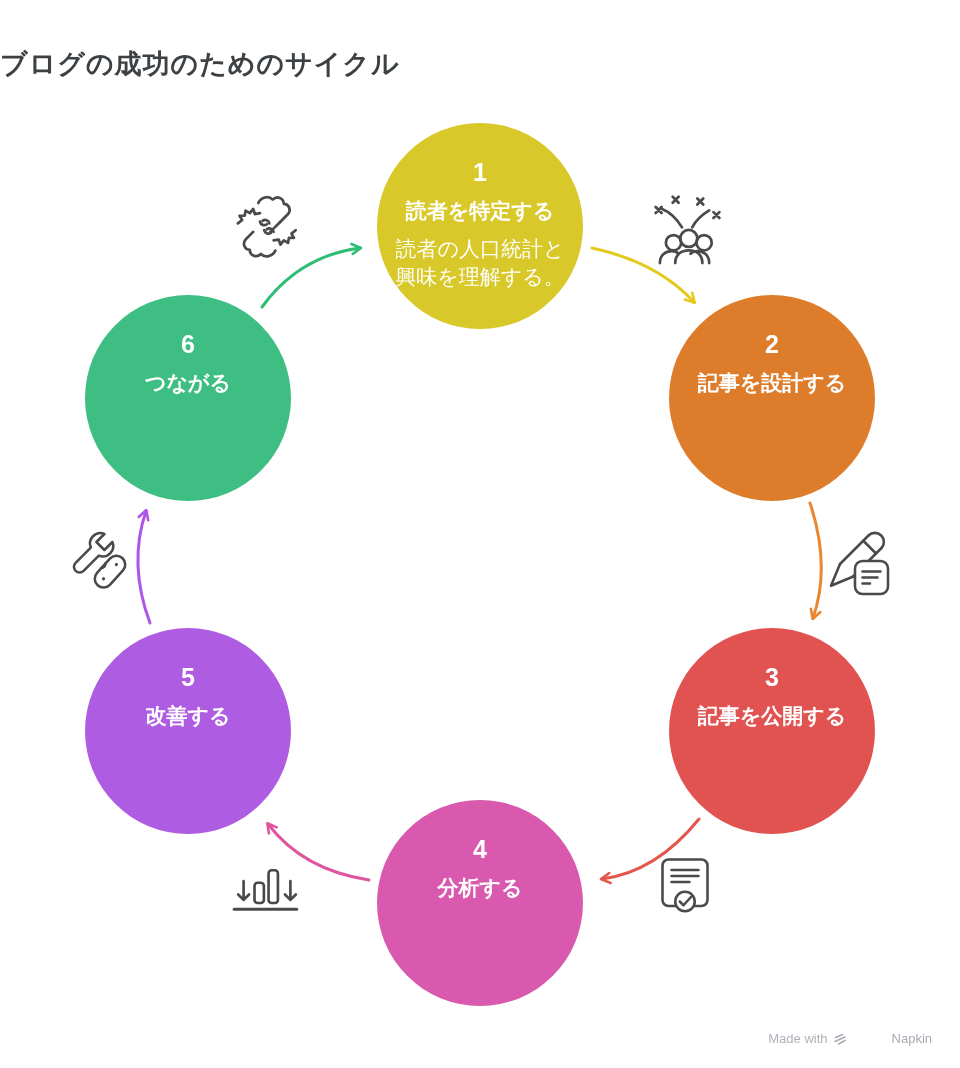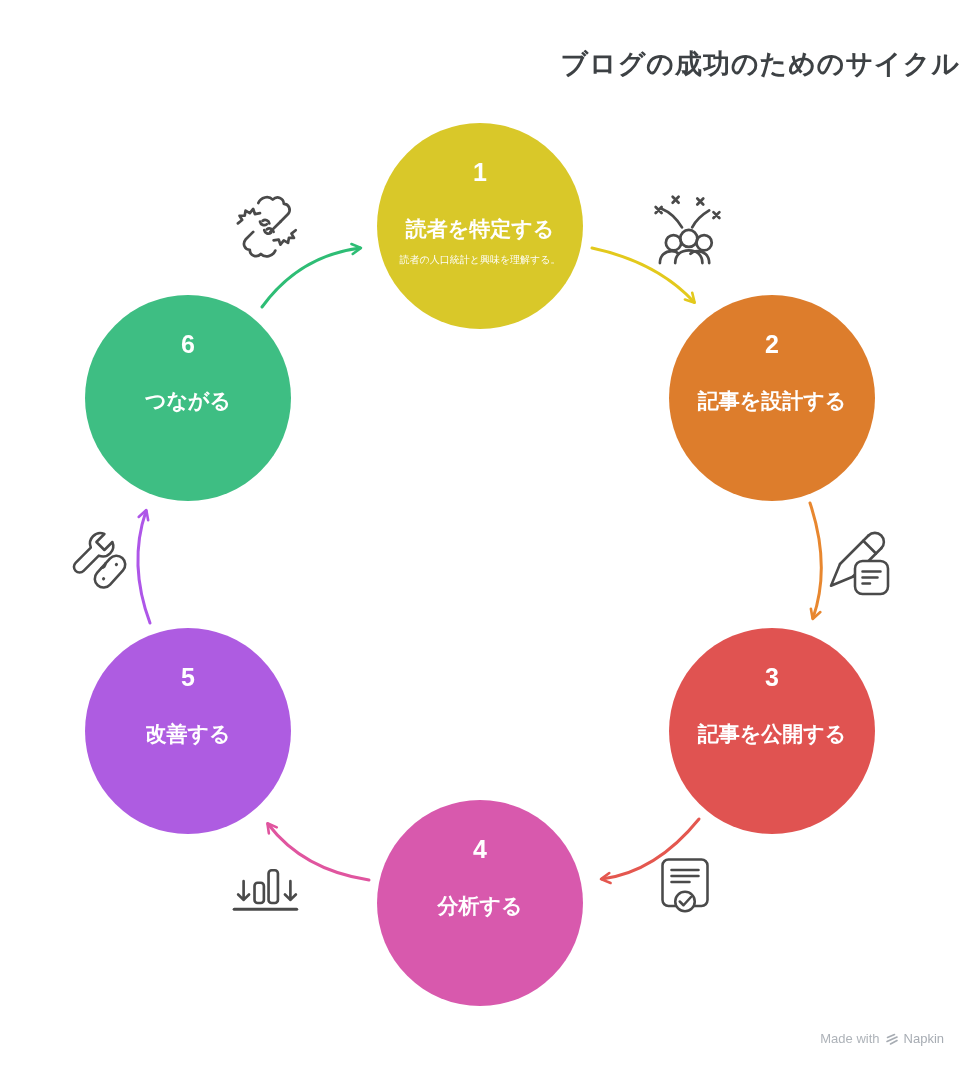--- a/index.html
+++ b/index.html
@@ -9,21 +9,21 @@
     height: 1068px;
     background: #ffffff;
     font-family: "Liberation Sans", "DejaVu Sans", sans-serif;
     overflow: hidden;
   }
   .diagram-title {
     position: absolute;
     top: 46px;
     left: 0;
     width: 100%;
-    text-align: right;
+    text-align: left;
     font-size: 27px;
     font-weight: 700;
     color: #3d4144;
     letter-spacing: 1px;
   }
   .step-circle {
     position: absolute;
     width: 206px;
     height: 206px;
     border-radius: 50%;
@@ -34,50 +34,50 @@
     box-sizing: border-box;
     padding-top: 34px;
     text-align: center;
   }
   .step-number {
     font-size: 25px;
     font-weight: 700;
     line-height: 30px;
   }
   .step-title {
-    margin-top: 28px;
+    margin-top: 10px;
     font-size: 21px;
     font-weight: 700;
     line-height: 28px;
     white-space: nowrap;
   }
   .step-desc {
     margin-top: 10px;
-    font-size: 10px;
+    font-size: 21px;
     line-height: 1.35;
     max-width: 172px;
     color: rgba(255,255,255,0.97);
   }
   svg.overlay {
     position: absolute;
     left: 0; top: 0;
     width: 960px; height: 1068px;
     pointer-events: none;
   }
   .footer {
     position: absolute;
-    right: 16px;
+    right: 28px;
     bottom: 22px;
     display: flex;
     align-items: center;
     gap: 5px;
     font-size: 13px;
     color: #aeb3b9;
   }
-  .footer .brand { color: #a7acb3; }
+  .footer .brand { color: #a7acb3; margin-left: 40px; }
 </style>
 </head>
 <body>
 
 <div class="canvas">
 
   <div class="diagram-title">ブログの成功のためのサイクル</div>
 
   <svg class="overlay" viewBox="0 0 960 1068">
     <defs>

